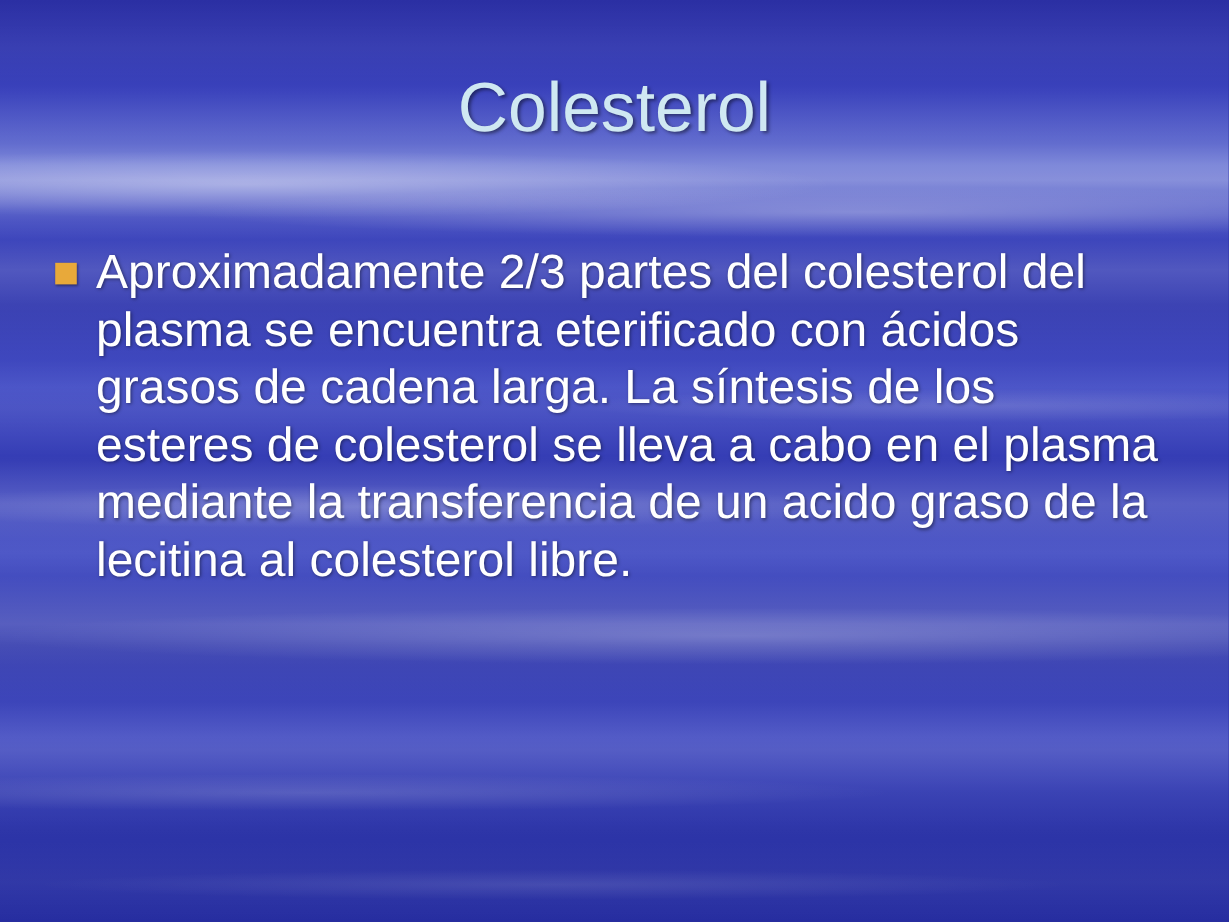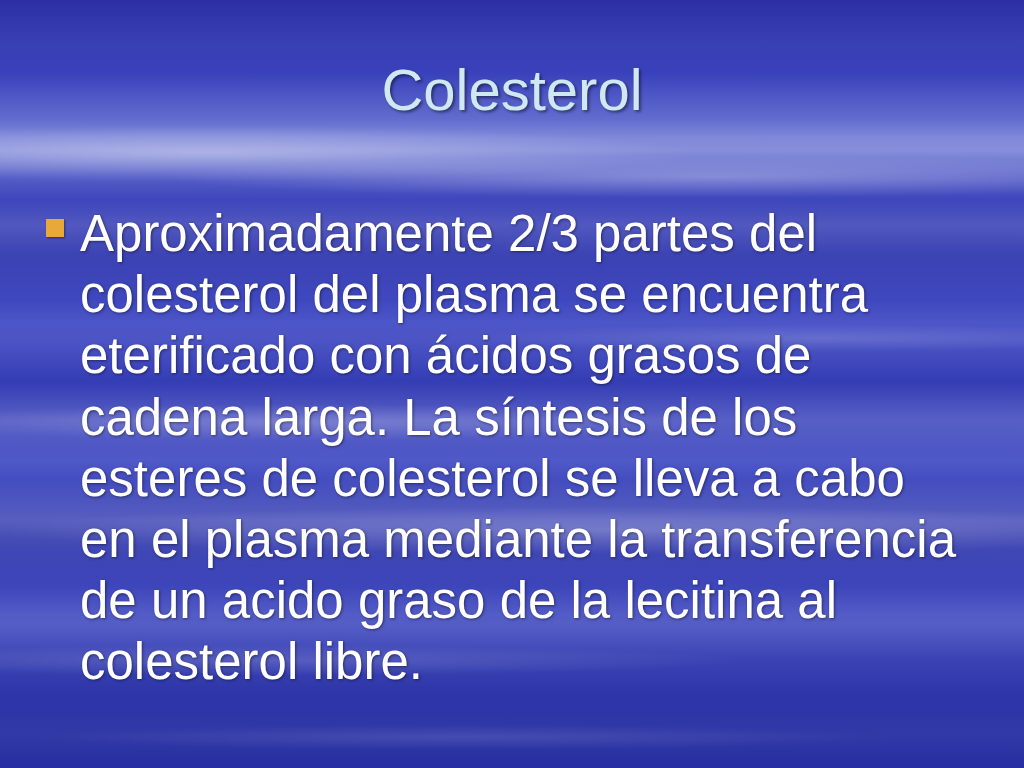--- a/index.html
+++ b/index.html
@@ -106,21 +106,21 @@
     height: 18px;
     background: #e8a93a;
     margin-top: 16px;
     margin-right: 16px;
     flex: 0 0 auto;
     box-shadow: 1px 1px 2px rgba(0,0,0,0.4);
   }
 
   .bullet-text {
     color: #ffffff;
-    font-size: 51px;
+    font-size: 40px;
     line-height: 1.2;
     text-shadow: 1px 1px 3px rgba(0,0,0,0.45);
     max-width: 890px;
   }
 </style>
 </head>
 <body>
 
 <div class="slide">
 

